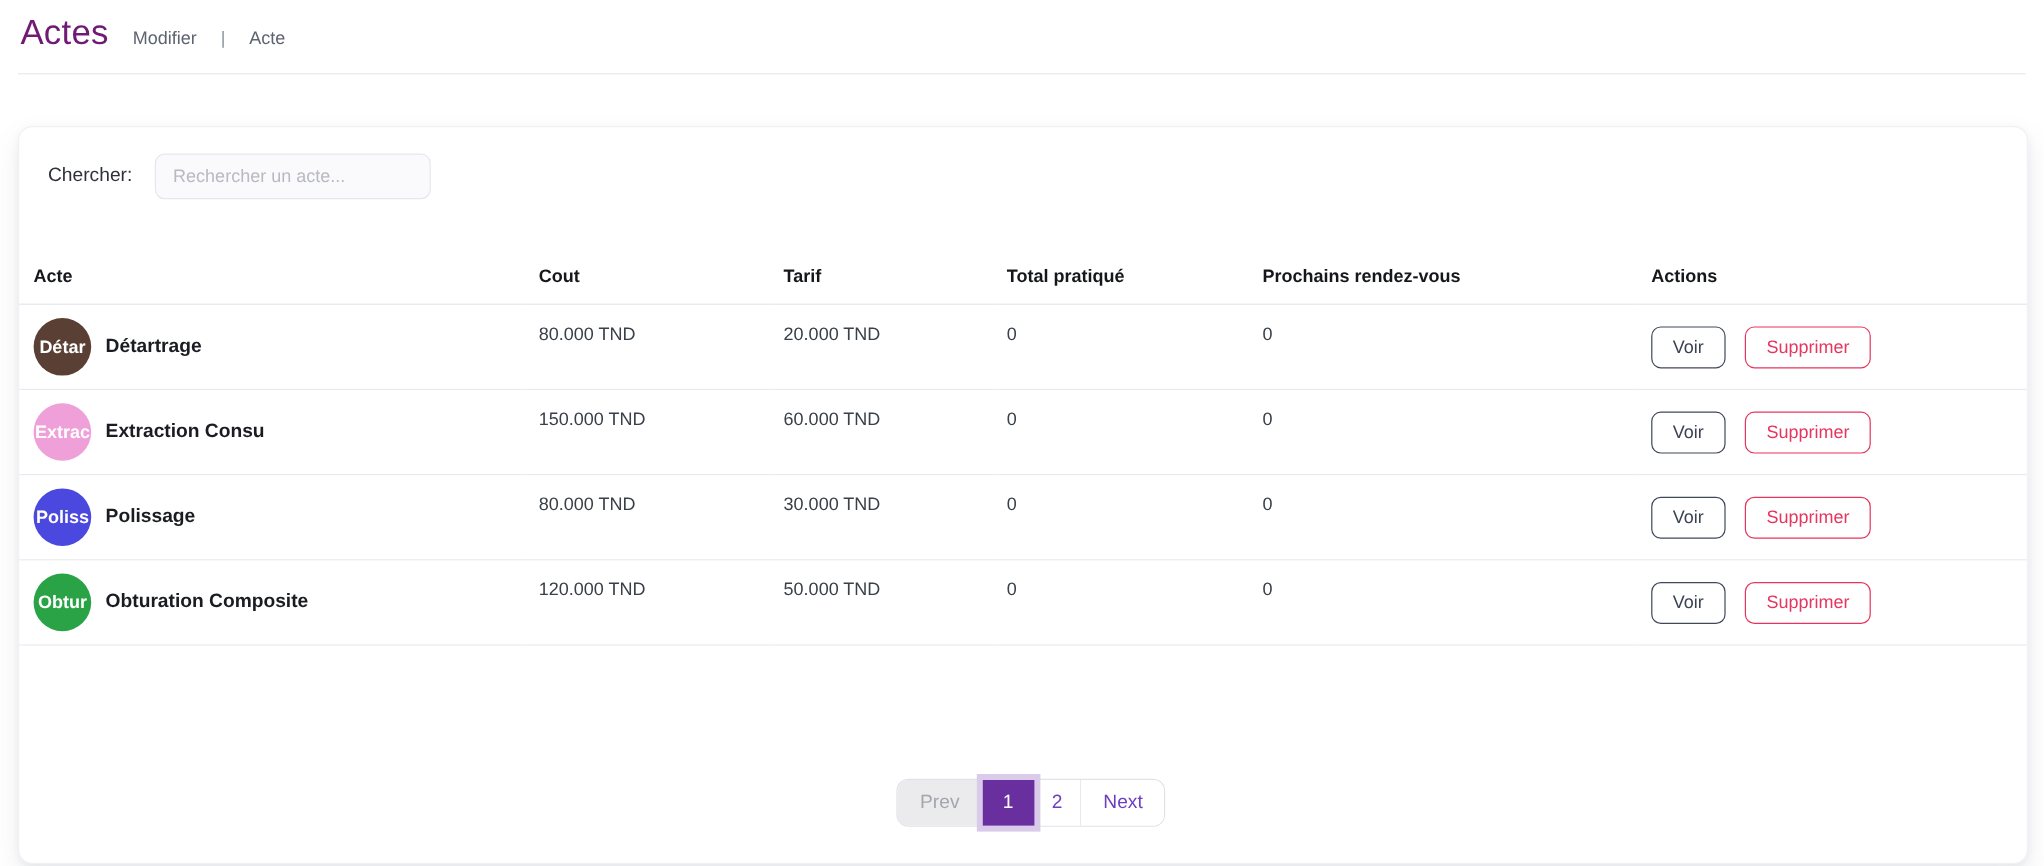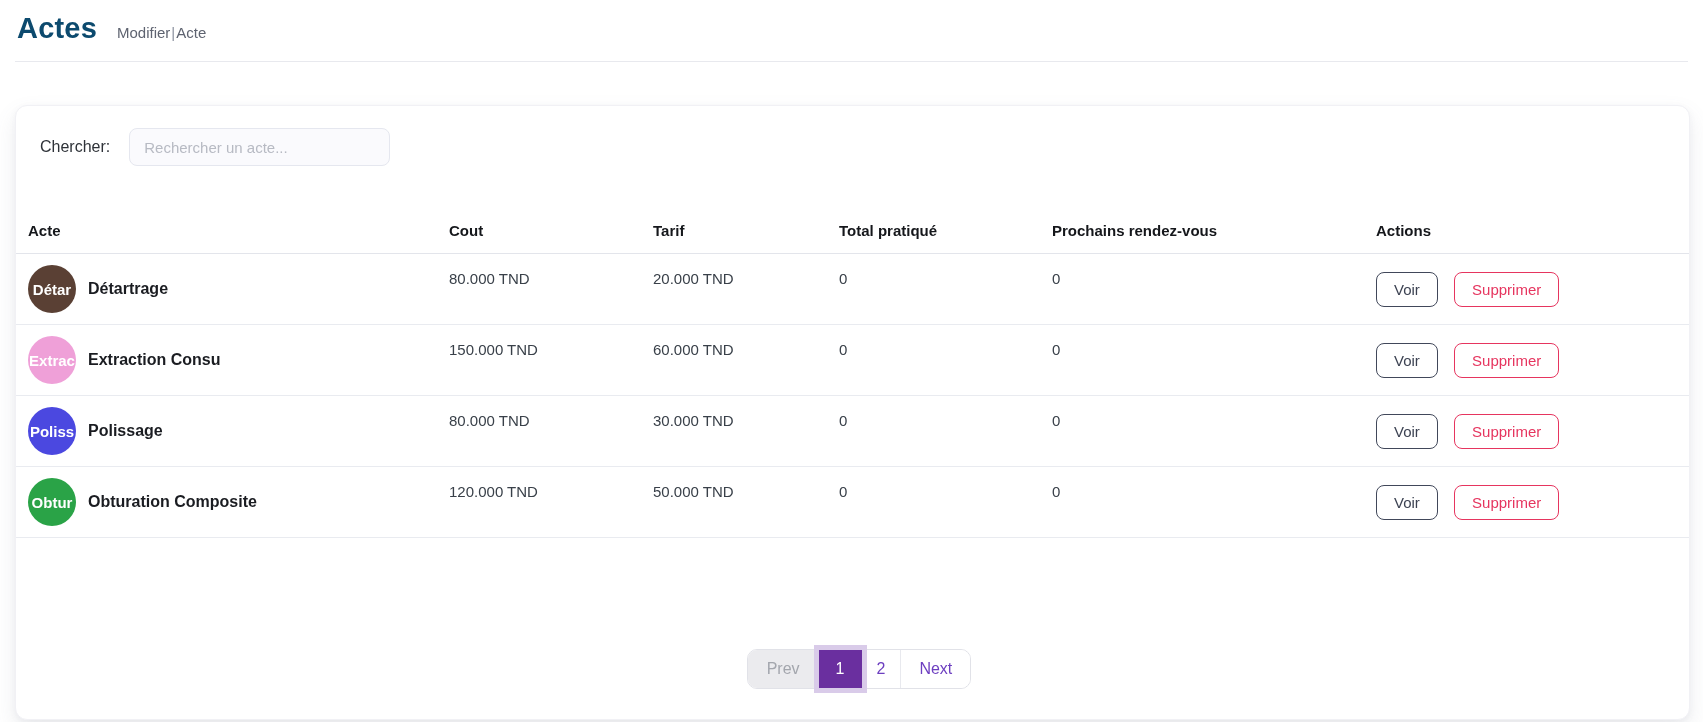--- a/index.html
+++ b/index.html
@@ -14,25 +14,25 @@
 
   
   .page-header {
     display: flex;
     align-items: baseline;
     gap: 20px;
     padding: 12px 15px 0 17px;
   }
   .page-title {
     font-size: 29px;
-    font-weight: 700;
-    color: #0c4a6e;
+    font-weight: 400;
+    color: #701a75;
     letter-spacing: 0.2px;
   }
-  .breadcrumb { display: flex; align-items: baseline; gap: 1px; font-size: 15px; }
+  .breadcrumb { display: flex; align-items: baseline; gap: 20px; font-size: 15px; }
   .breadcrumb .crumb { color: #5e6370; text-decoration: none; cursor: pointer; }
   .breadcrumb .crumb-sep { color: #8d93a0; font-size: 15px; }
 
   .top-divider {
     border: none;
     border-top: 1px solid #e8e9ee;
     margin: 16px 15px 0 15px;
   }
 
   
@@ -50,21 +50,21 @@
 
   
   .search-row {
     display: flex;
     align-items: center;
     padding: 22px 0 0 24px;
     height: 60px;
   }
   .search-label { font-size: 16px; color: #2e3238; margin-right: 19px; }
   .search-input {
-    width: 261px;
+    width: 230px;
     height: 38px;
     background: #fafafd;
     border: 1px solid #e5e7ef;
     border-radius: 8px;
     padding: 0 14px;
     font-size: 15px;
     font-family: "Liberation Sans", sans-serif;
     color: #4a4f58;
     outline: none;
   }

